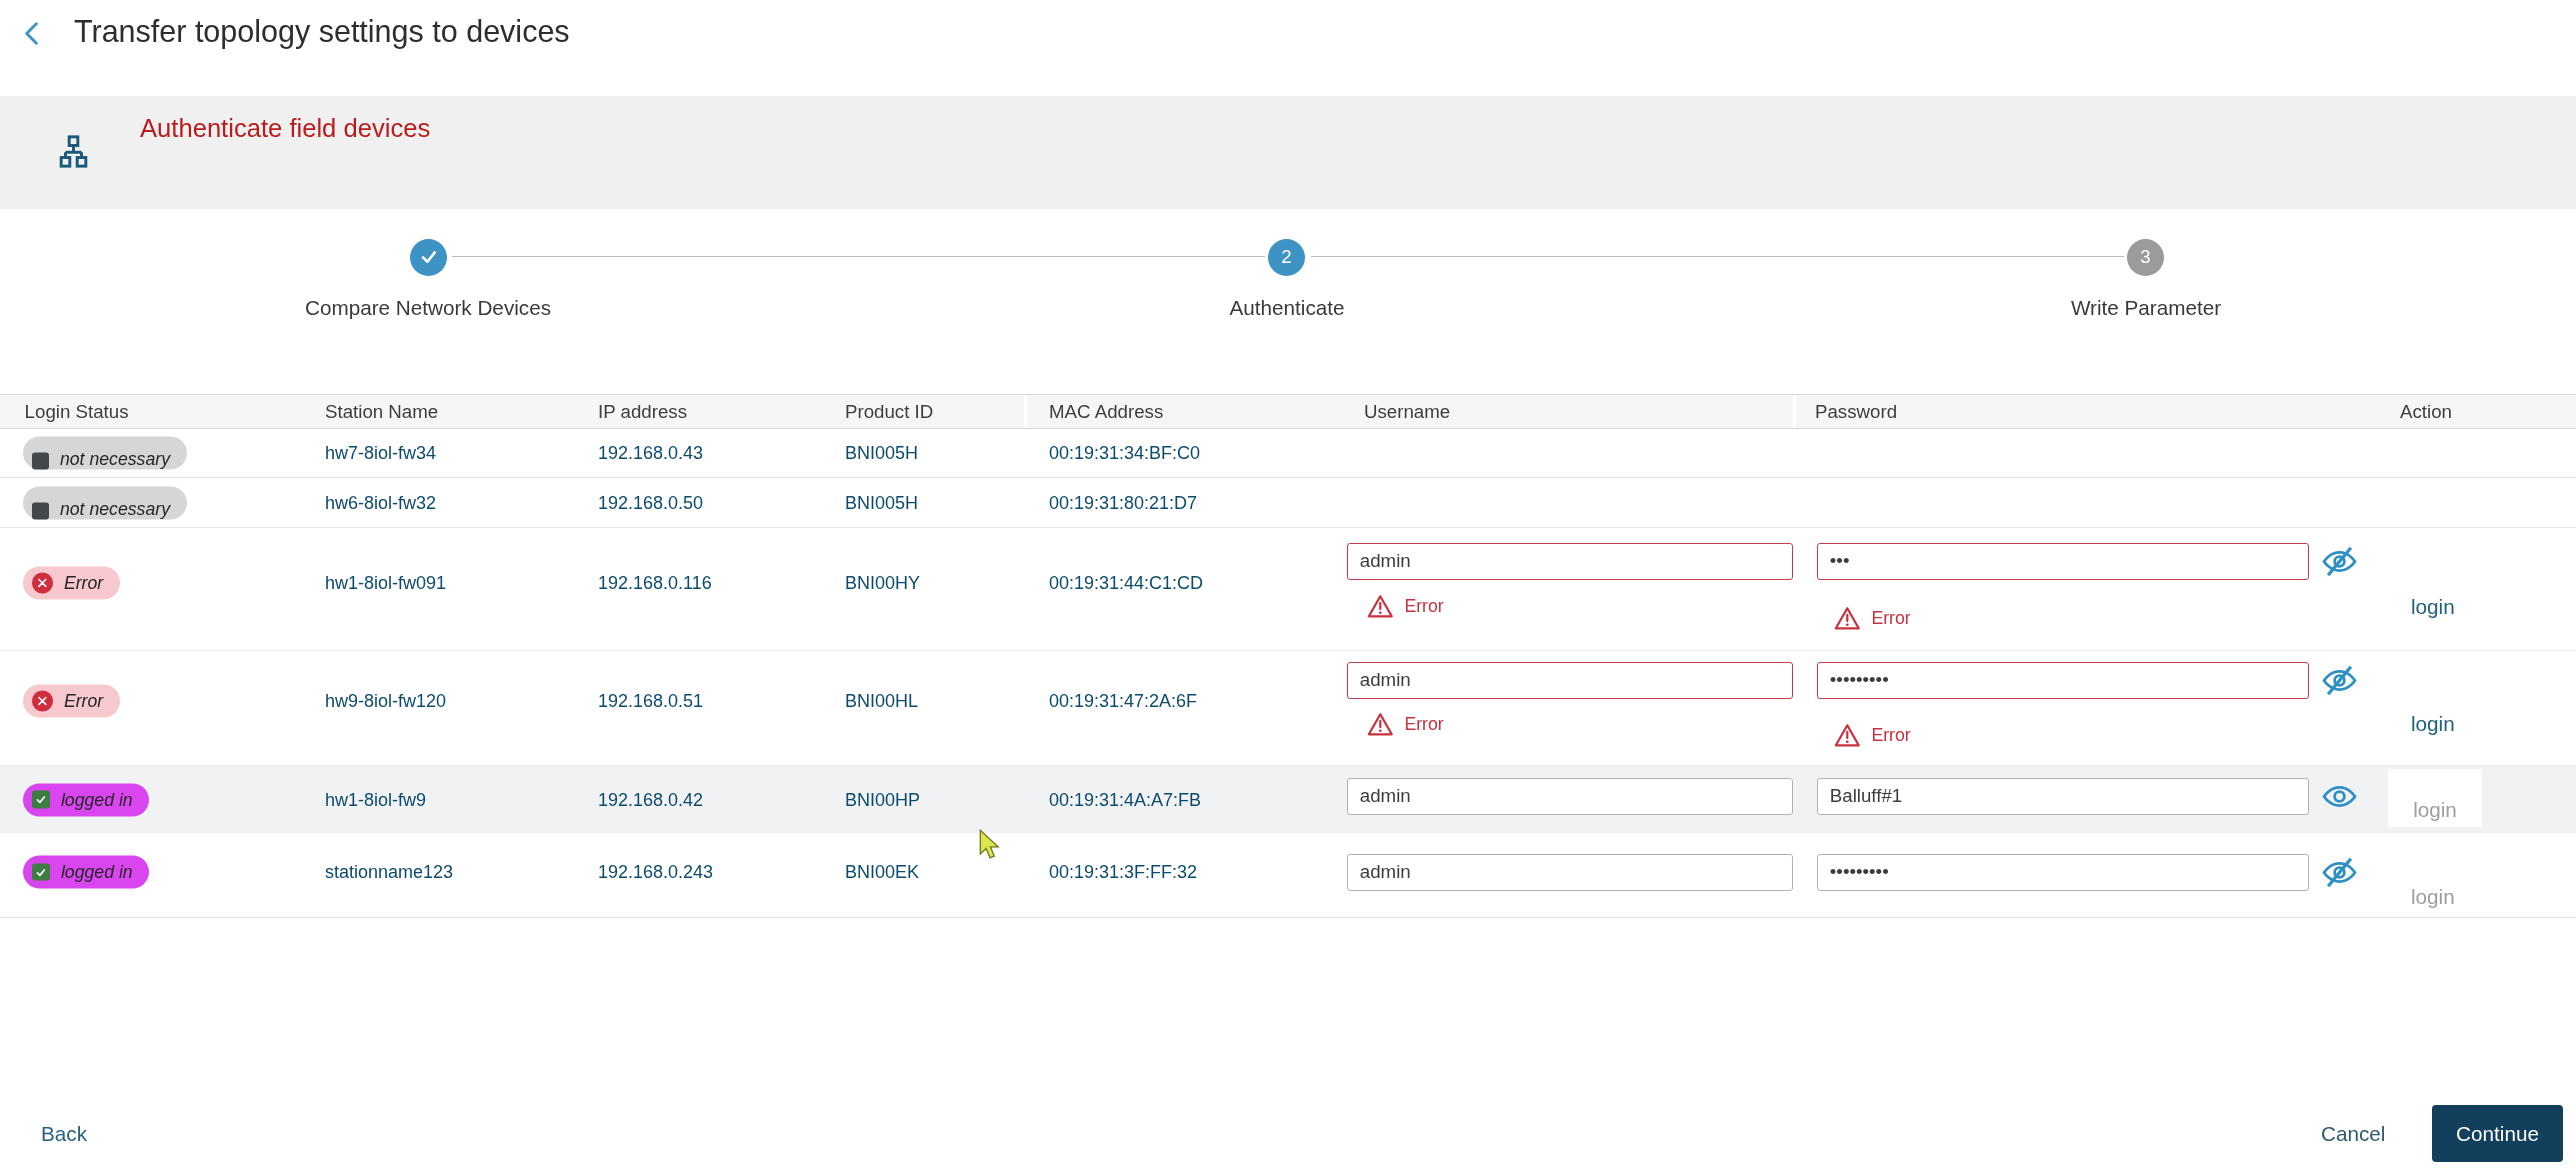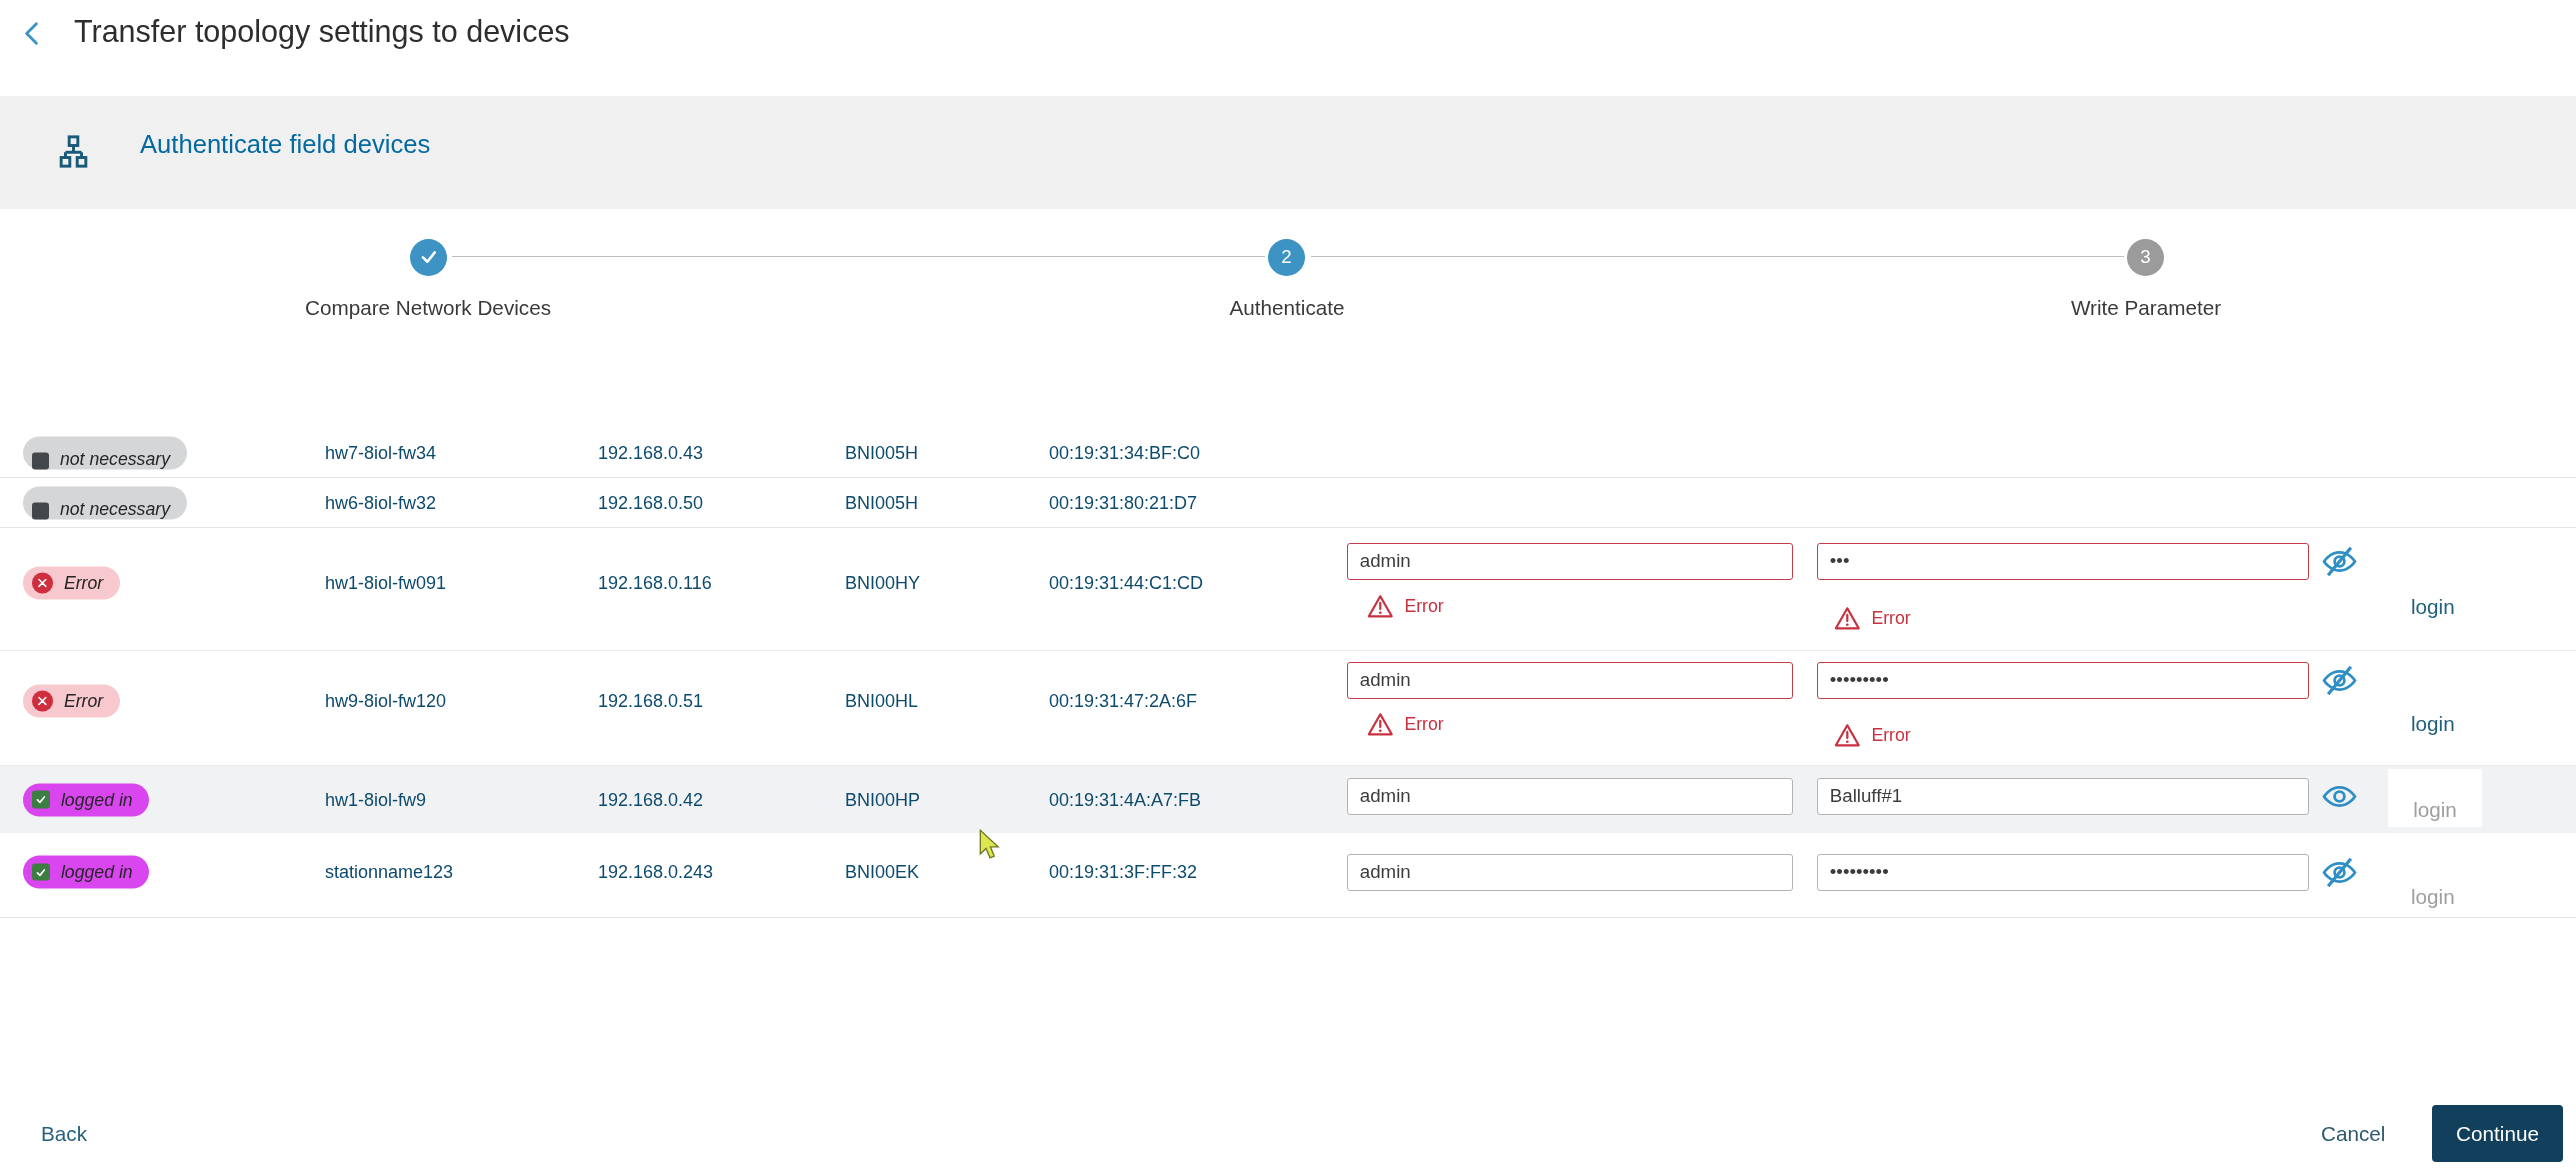--- a/index.html
+++ b/index.html
@@ -7,21 +7,21 @@
         font-family:"Liberation Sans",sans-serif;-webkit-font-smoothing:antialiased;}
 
   
   .titlebar{position:absolute;left:0;top:0;right:0;height:96px;background:#fff;}
   .back-btn{position:absolute;left:15.8px;top:16.7px;width:33px;height:33px;cursor:pointer;}
   .page-title{position:absolute;left:74px;top:13.8px;font-size:30.5px;color:#2d2d2d;}
 
   
   .banner{position:absolute;left:0;top:96px;right:0;height:113px;background:#f0f0f1;}
   .banner-icon{position:absolute;left:55px;top:37px;width:37px;height:37px;}
-  .banner-title{position:absolute;left:140px;top:17.7px;font-size:25.6px;color:#0369a1;margin-top:16px;}
+  .banner-title{position:absolute;left:140px;top:17.7px;font-size:25.6px;color:#b91c1c;}
   .banner-sub{position:absolute;left:140px;top:61px;font-size:18.7px;color:#404040;}
 
   
   .stepper{position:absolute;left:0;top:209px;right:0;height:185px;background:#fff;}
   .step-line{position:absolute;top:47px;height:1px;background:#bdbdbd;}
   .line-1{left:452px;width:813px;}
   .line-2{left:1311px;width:813px;}
   .step-circle{position:absolute;top:29.5px;width:37px;height:37px;border-radius:50%;
                display:flex;align-items:center;justify-content:center;color:#fff;font-size:18.7px;}
   .step-done,.step-active{background:#3e93c5;}
@@ -125,20 +125,32 @@
         </svg>
     </div>
     <div class="step-circle step-active sc-2">2</div>
     <div class="step-circle step-upcoming sc-3">3</div>
 
     <div class="step-label sl-1">Compare Network Devices</div>
     <div class="step-label sl-2">Authenticate</div>
     <div class="step-label sl-3">Write Parameter</div>
   </div>
 
+  <div class="thead">
+    <div class="th" style="left:24.6px">Login Status</div>
+    <div class="th" style="left:325px">Station Name</div>
+    <div class="th" style="left:598px">IP address</div>
+    <div class="th" style="left:845px">Product ID</div>
+    <div class="th" style="left:1049px">MAC Address</div>
+    <div class="th" style="left:1364px">Username</div>
+    <div class="th" style="left:1815px">Password</div>
+    <div class="th" style="left:2400px">Action</div>
+    <div class="th-divider" style="left:1024px"></div>
+    <div class="th-divider" style="left:1793px"></div>
+  </div>
 
   <div class="trow row-1">
     <div class="chip chip-gray vc">
       <span class="sq-gray"></span>
       <span>not necessary</span>
     </div>
     <div class="cellv c-station vc">hw7-8iol-fw34</div>
     <div class="cellv c-ip vc">192.168.0.43</div>
     <div class="cellv c-product vc">BNI005H</div>
     <div class="cellv c-mac vc">00:19:31:34:BF:C0</div>

